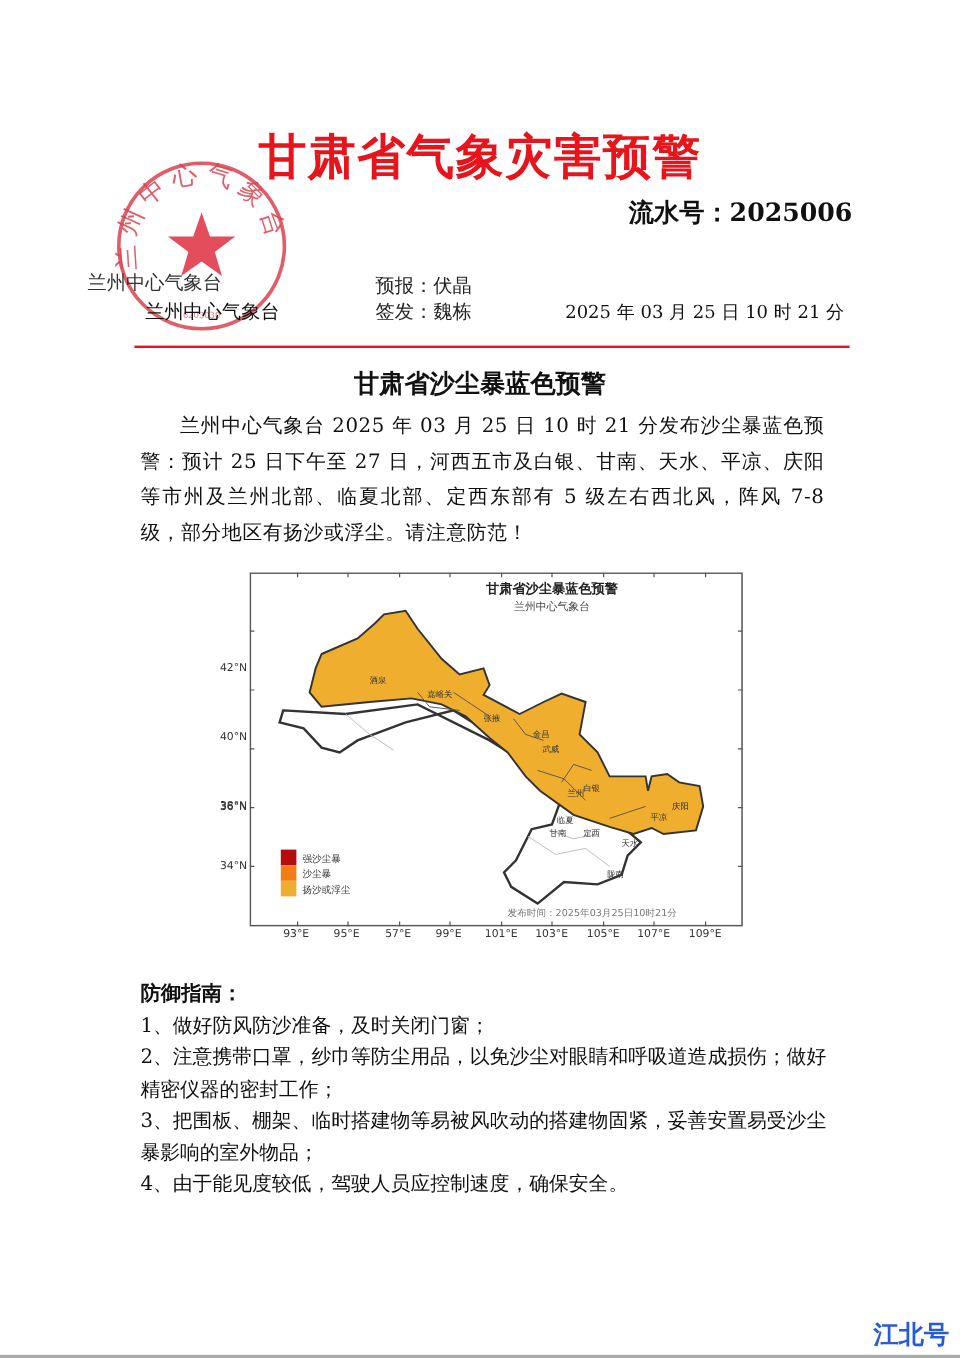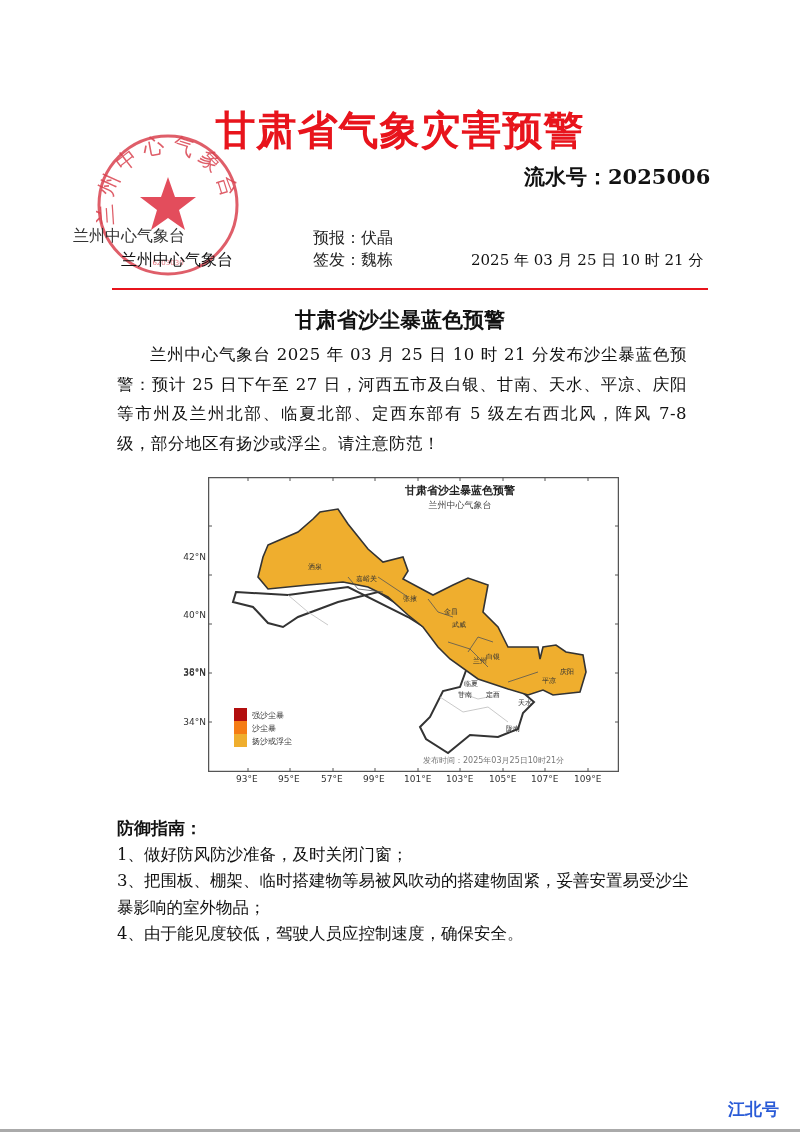--- a/index.html
+++ b/index.html
@@ -16,21 +16,21 @@
   .issue-time { left:471px; top:251px; font-size:15px; color:#111; }
   .red-rule { left:112px; top:288px; width:596px; height:2px; background:#e8141c; }
   .stamp { left:96px; top:133px; width:144px; height:144px; pointer-events:none; }
   .sub-title { left:0; width:800px; top:306px; text-align:center; font-size:21px; font-weight:bold; }
   .body-text { left:117px; top:340px; width:570px; font-size:16.5px; line-height:29.5px; text-indent:2em;
                text-align:justify; letter-spacing:0.5px; }
   .map-wrap { left:208px; top:477px; width:411px; height:295px; }
   .guide { left:117px; top:815px; width:575px; font-size:16.5px; line-height:26.5px; }
   .guide h3 { margin:0; font-size:17px; font-weight:bold; }
   .guide p { margin:0; }
-  .watermark { left:728px; top:1098px; font-size:17px; font-weight:bold; color:#2a5bd7;
+  .watermark { left:728px; top:1098px; font-size:21px; font-weight:bold; color:#2a5bd7;
                font-family:Liberation Serif, serif; }
   .bottom-bar { left:0; top:1129px; width:800px; height:3px; background:#aaa; }
 </style>
 </head>
 <body>
 
 <div class="abs doc-title">甘肃省气象灾害预警</div>
 
 <svg class="abs stamp" viewBox="0 0 144 144">
   <defs>
@@ -157,18 +157,19 @@
     <span class="abs" style="left:238px">103°E</span>
     <span class="abs" style="left:281px">105°E</span>
     <span class="abs" style="left:323px">107°E</span>
     <span class="abs" style="left:366px">109°E</span>
   </div>
 </div>
 
 <div class="abs guide">
   <h3>防御指南：</h3>
   <p>1、做好防风防沙准备，及时关闭门窗；</p>
+  <p>2、注意携带口罩，纱巾等防尘用品，以免沙尘对眼睛和呼吸道造成损伤；做好精密仪器的密封工作；</p>
   <p>3、把围板、棚架、临时搭建物等易被风吹动的搭建物固紧，妥善安置易受沙尘暴影响的室外物品；</p>
   <p>4、由于能见度较低，驾驶人员应控制速度，确保安全。</p>
 </div>
 
 <div class="abs watermark">江北号</div>
 <div class="abs bottom-bar"></div>
 
 </body></html>

